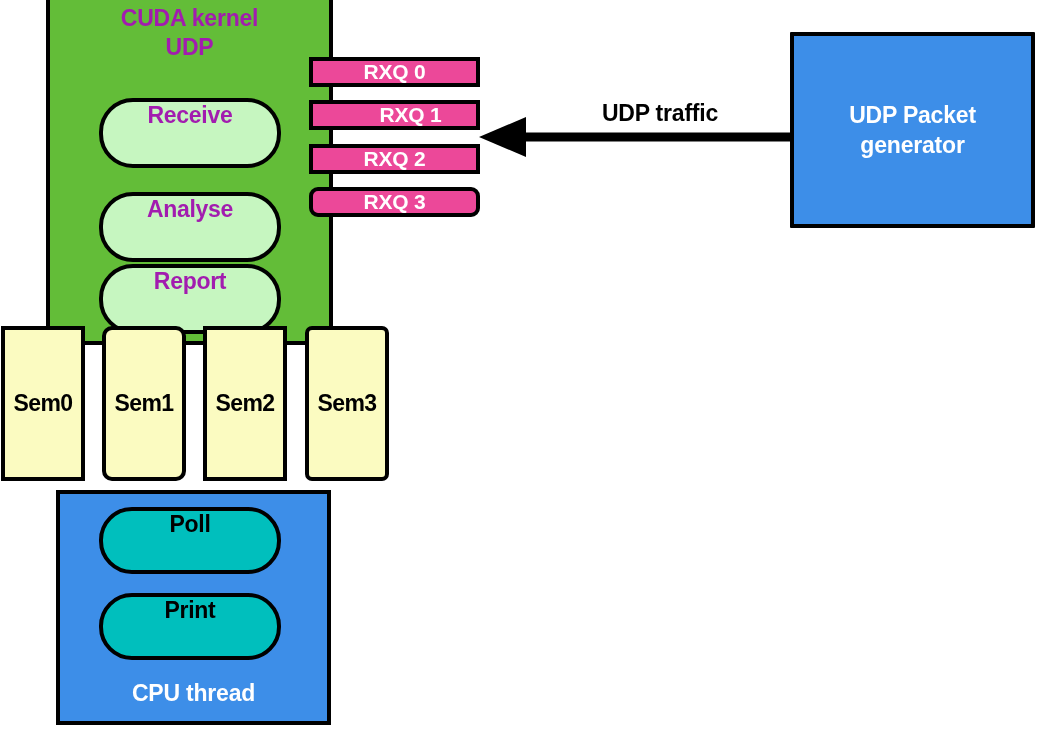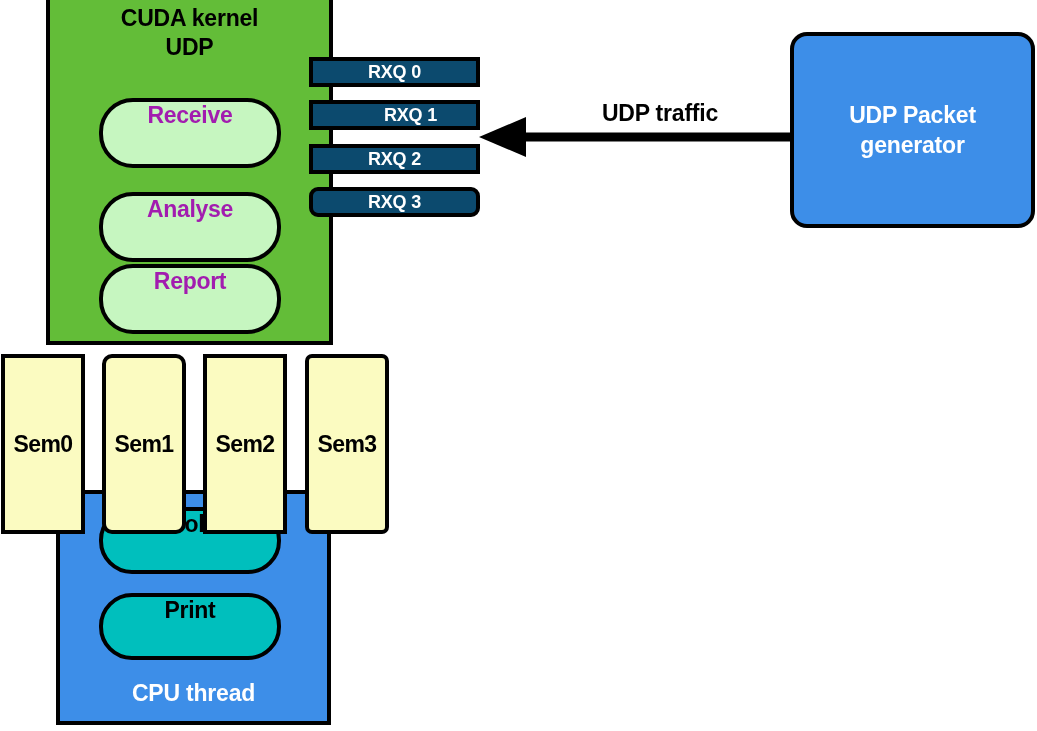--- a/index.html
+++ b/index.html
@@ -38,21 +38,21 @@
     border: 4px solid #000000;
     z-index: 1;
   }
 
   
   .cuda-title {
     left: 46px;
     top: 4px;
     width: 287px;
     text-align: center;
-    color: #000000;
+    color: #a21caf;
     font-size: 23px;
     font-weight: bold;
     line-height: 29px;
     z-index: 4;
     letter-spacing: -0.2px;
   }
   .cpu-title {
     left: 56px;
     top: 679px;
     width: 275px;
@@ -104,41 +104,41 @@
     letter-spacing: -0.3px;
   }
   .cpu-node-0 { top: 507px; }
   .cpu-node-1 { top: 593px; }
 
   
   .rxq {
     left: 309px;
     width: 171px;
     height: 30px;
-    background: #0c4a6e;
+    background: #ec4899;
     border: 4px solid #000000;
     z-index: 5;
     display: flex;
     align-items: center;
     justify-content: center;
     color: #ffffff;
-    font-size: 18px;
+    font-size: 21px;
     font-weight: bold;
     letter-spacing: -0.2px;
   }
   .rxq-0 { top: 57px; }
   .rxq-1 { top: 100px; padding-left: 32px; }
   .rxq-2 { top: 144px; }
   .rxq-3 { top: 187px; border-radius: 9px; }
 
   
   .sem {
-    top: 354px;
+    top: 326px;
     width: 84px;
-    height: 180px;
+    height: 155px;
     background: #fbfbc1;
     border: 4px solid #000000;
     z-index: 6;
     display: flex;
     align-items: center;
     justify-content: center;
     color: #000000;
     font-size: 23px;
     font-weight: bold;
     letter-spacing: -0.6px;
@@ -149,21 +149,21 @@
   .sem-3 { left: 305px; border-radius: 7px; }
 
   
   .generator {
     left: 790px;
     top: 32px;
     width: 245px;
     height: 196px;
     background: #3d8ee8;
     border: 4px solid #000000;
-    border-radius: 17px;
+    border-radius: 1px;
     z-index: 3;
     display: flex;
     align-items: center;
     justify-content: center;
     text-align: center;
     color: #ffffff;
     font-size: 23px;
     font-weight: bold;
     line-height: 30px;
     letter-spacing: -0.2px;

